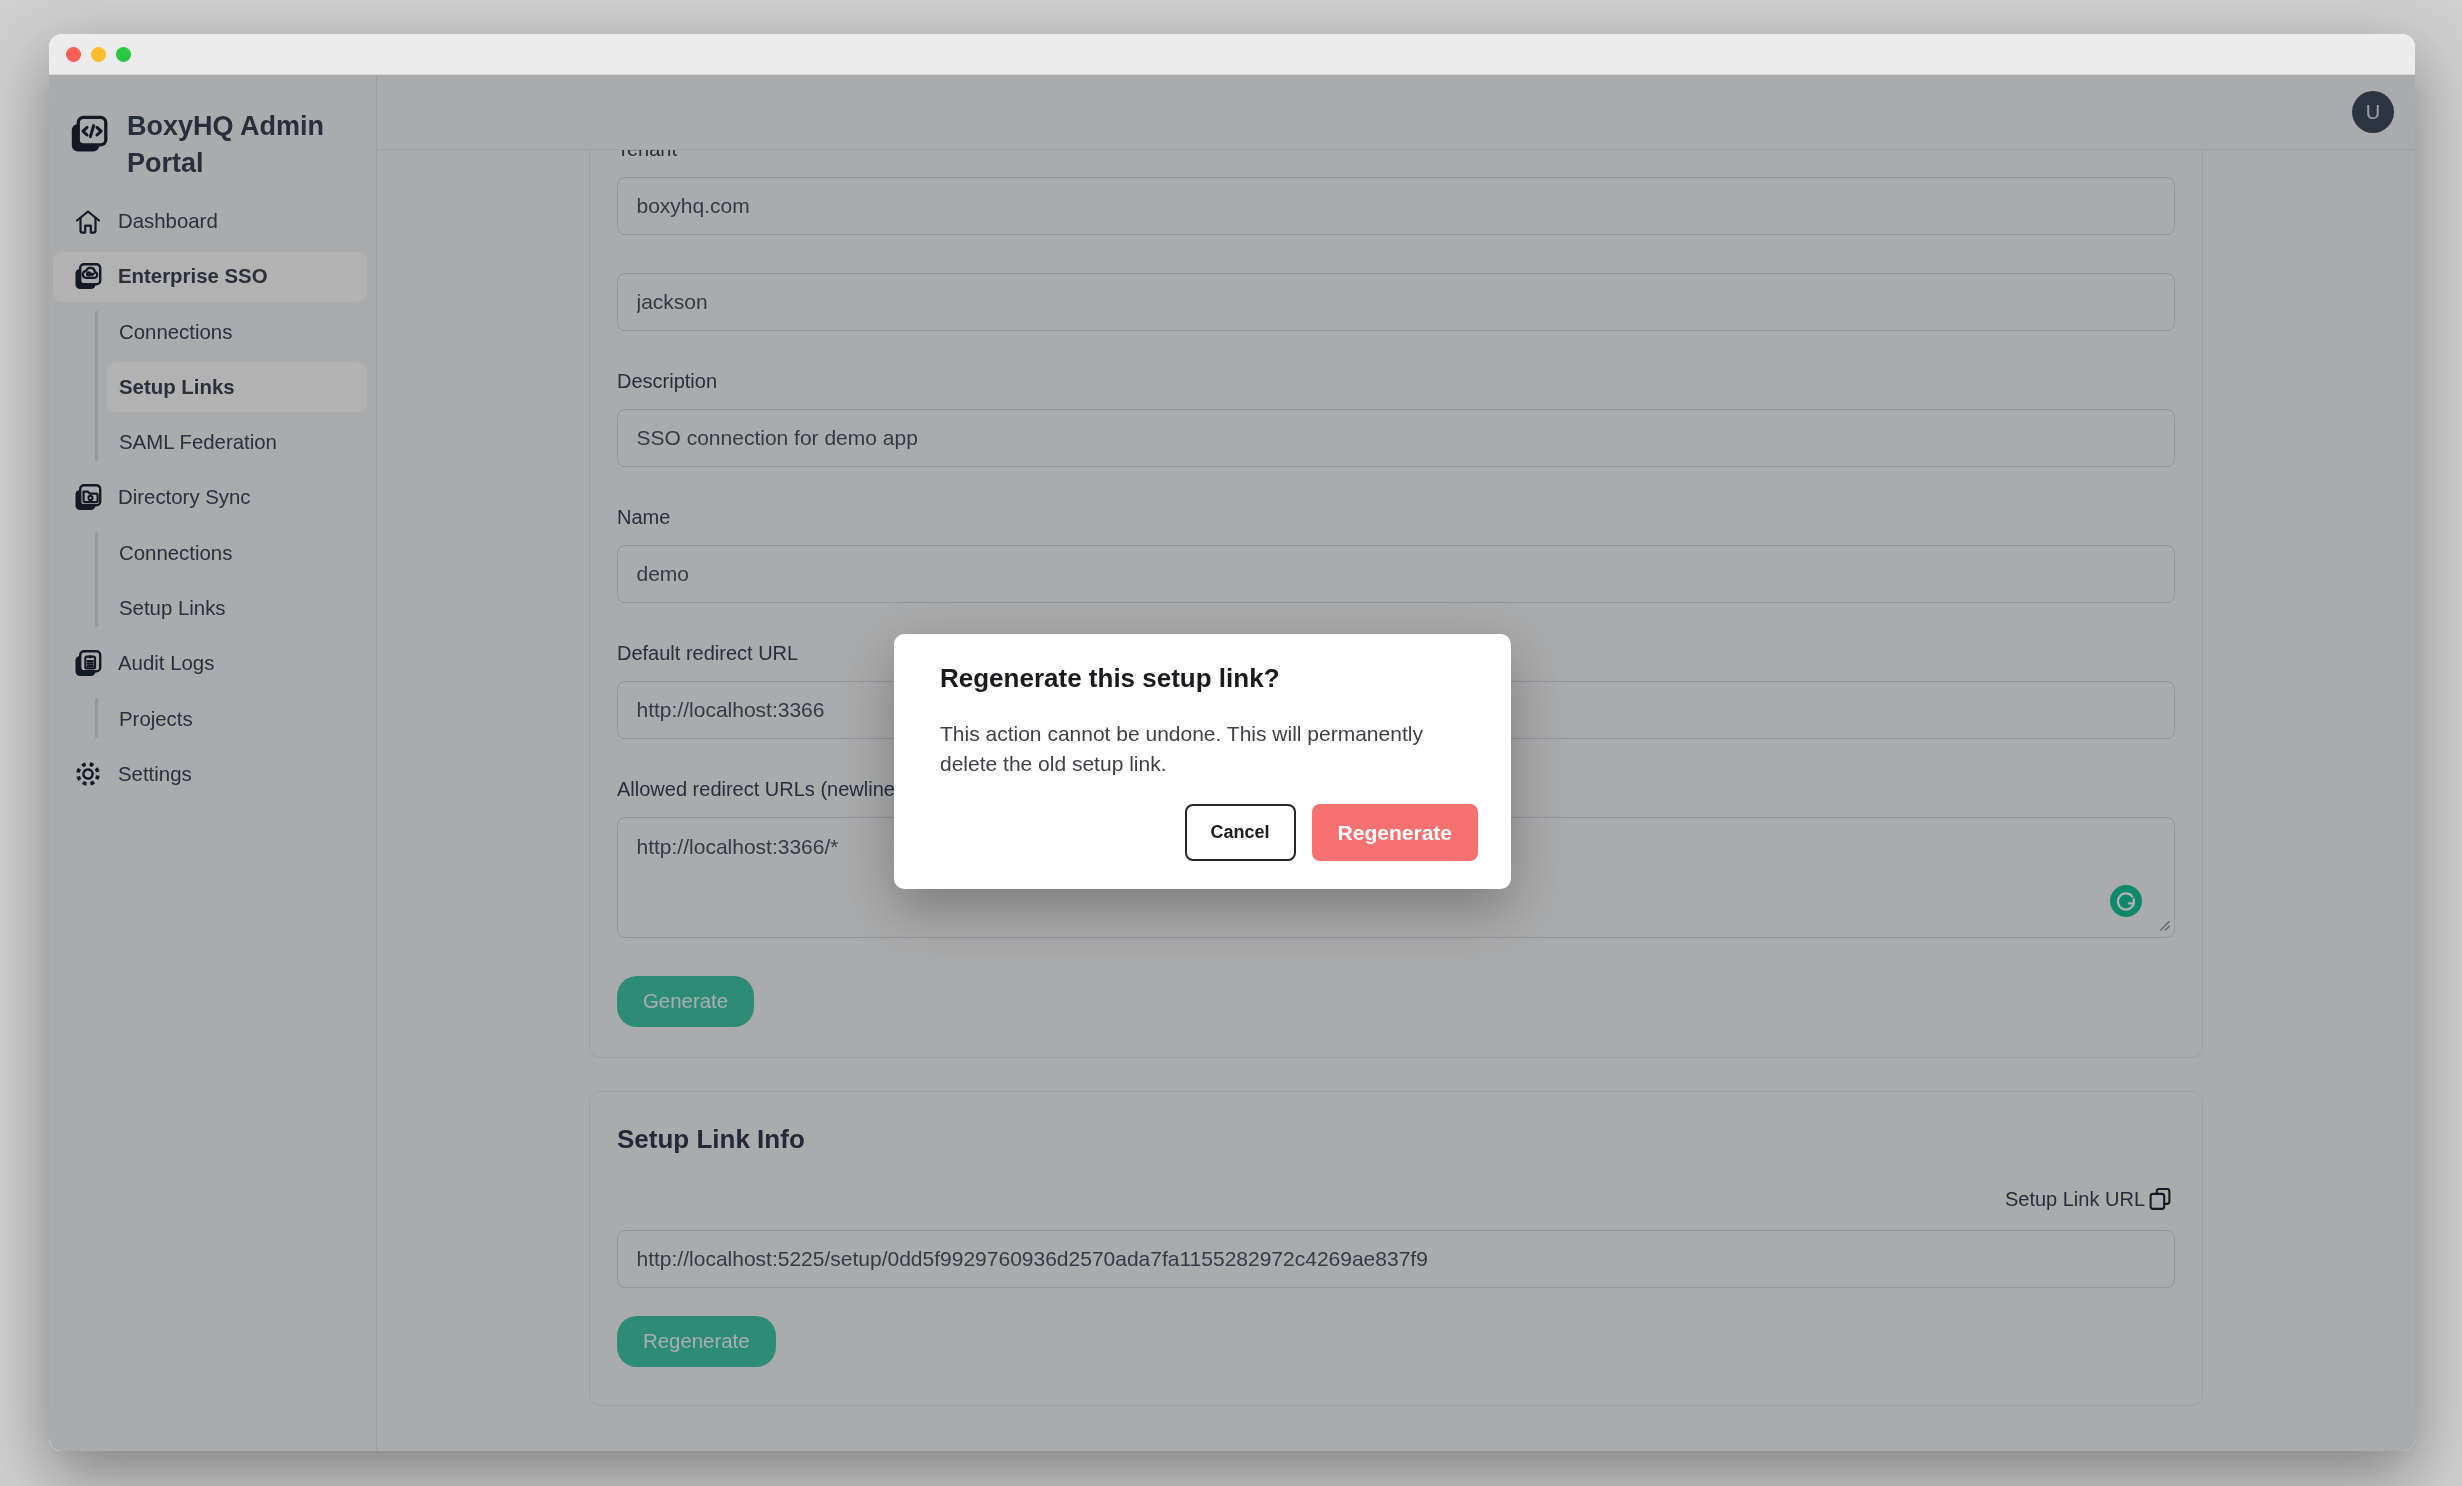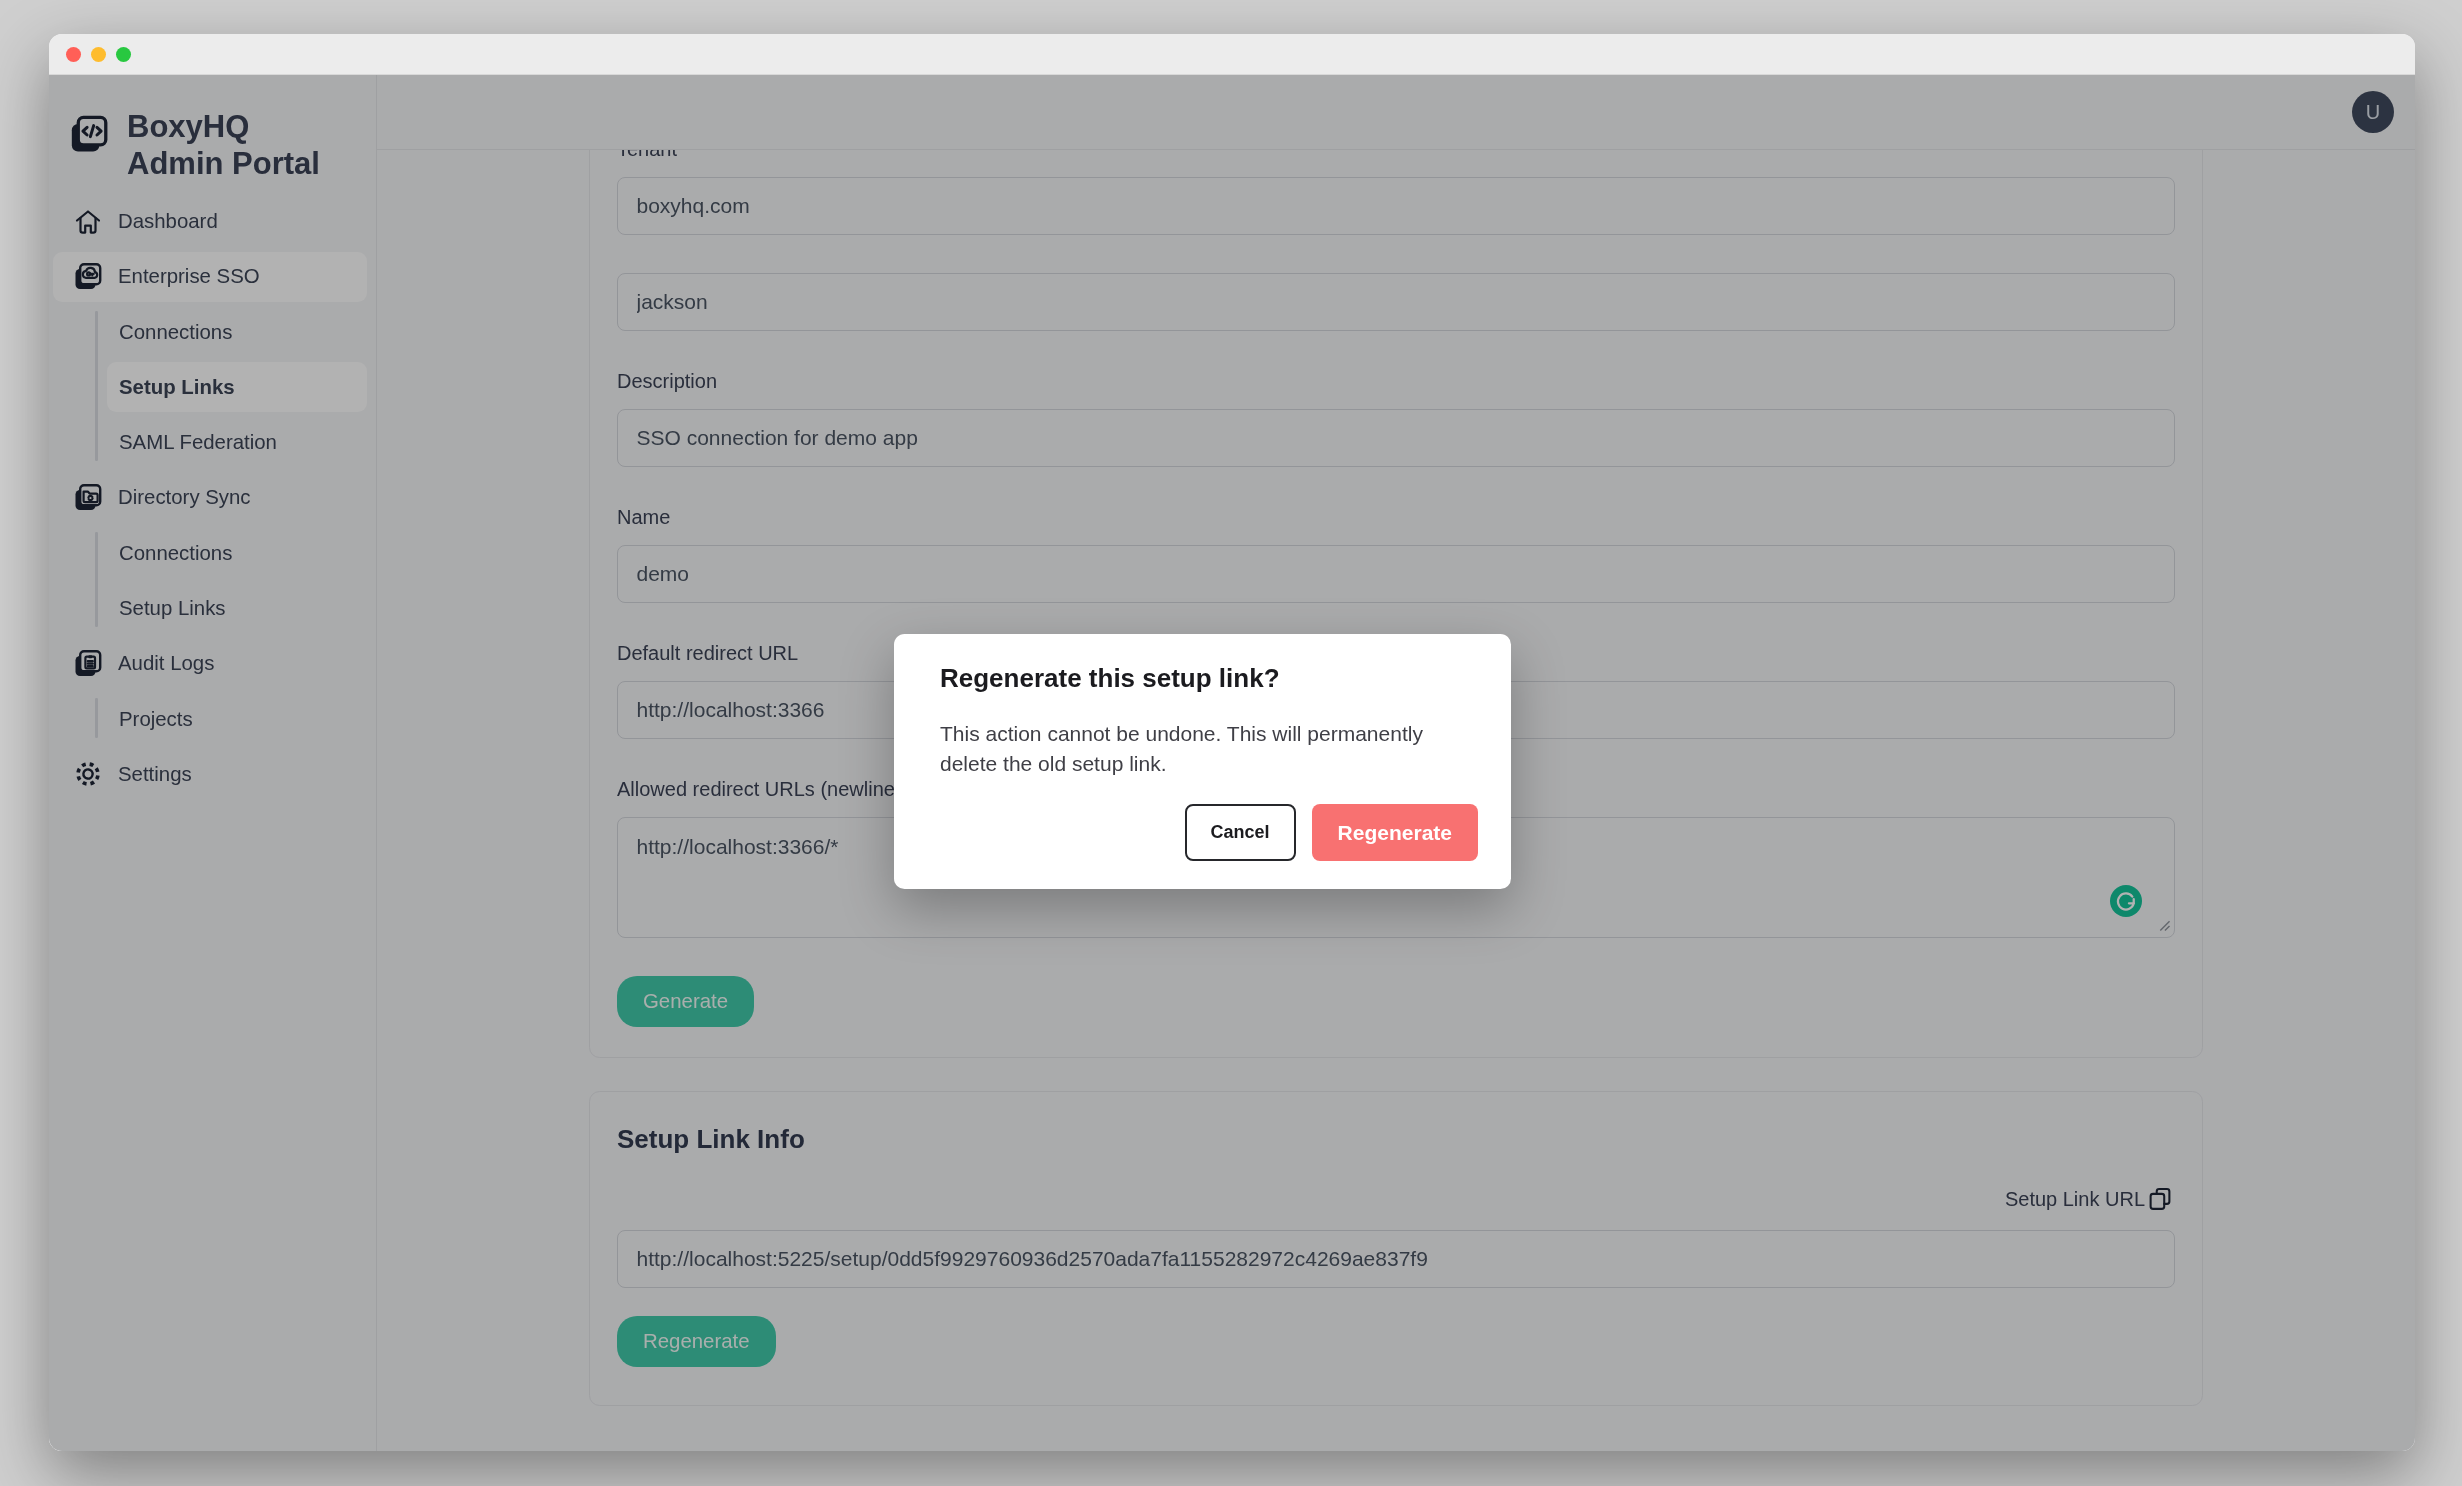--- a/index.html
+++ b/index.html
@@ -22,29 +22,29 @@
   .tl-red{background:#ff5f57;} .tl-yellow{background:#febc2e;} .tl-green{background:#28c840;}
   
   .app{flex:1;display:flex;position:relative;overflow:hidden;background:#f4f5f7;}
   
   .sidebar{
     width:328px;flex:0 0 328px;box-sizing:border-box;background:#f4f5f7;
     border-right:1.3px solid #e4e5e9;padding:33px 0 0 4px;position:relative;z-index:2;
   }
   .logo{display:flex;align-items:flex-start;gap:16px;padding-left:14px;}
   .logo svg{width:44px;height:44px;margin-top:5.3px;flex:0 0 auto;}
-  .logo-text{font-size:31px;font-weight:700;color:#3b4356;line-height:37px;width:204px;}
+  .logo-text{font-size:27px;font-weight:700;color:#3b4356;line-height:37px;width:204px;}
   .menu{margin-top:14.5px;}
   .menu-item{
     display:flex;align-items:center;height:50px;margin:0 9.2px 5.3px 0;padding-left:18.5px;
     border-radius:9.2px;font-size:20.4px;color:#3d4557;cursor:pointer;
   }
   .menu-item .mi-icon{width:32px;height:32px;margin-right:14.5px;flex:0 0 auto;}
   .menu-item .mi-icon svg{width:100%;height:100%;display:block;}
-  .menu-item.active{background:#ffffff;font-weight:400;}
+  .menu-item.active{background:#ffffff;font-weight:700;}
   .sub-list{position:relative;margin-bottom:5.3px;}
   .sub-list::before{
     content:"";position:absolute;left:42px;top:4px;bottom:6.6px;width:2.6px;
     background:#d9dce1;border-radius:1.3px;
   }
   .sub-item{
     height:50px;display:flex;align-items:center;margin:0 9.2px 5.3px 54px;padding-left:12px;
     border-radius:9.2px;font-size:20.4px;color:#3d4557;cursor:pointer;
   }
   .sub-item.active{background:#ffffff;font-weight:700;}

